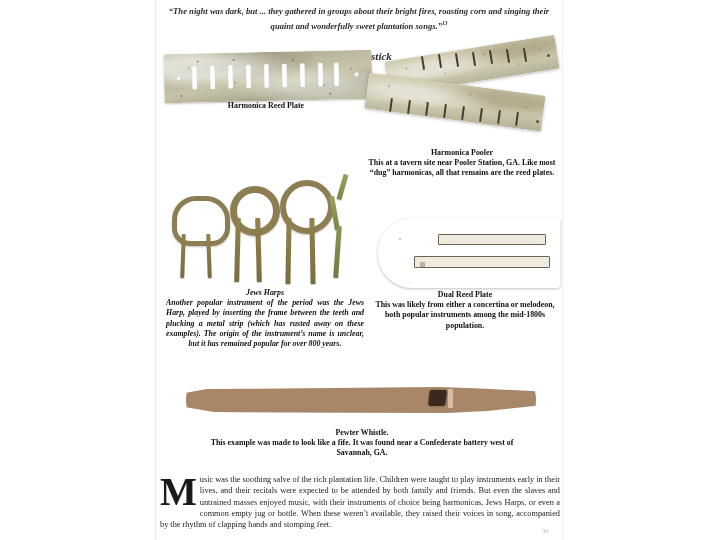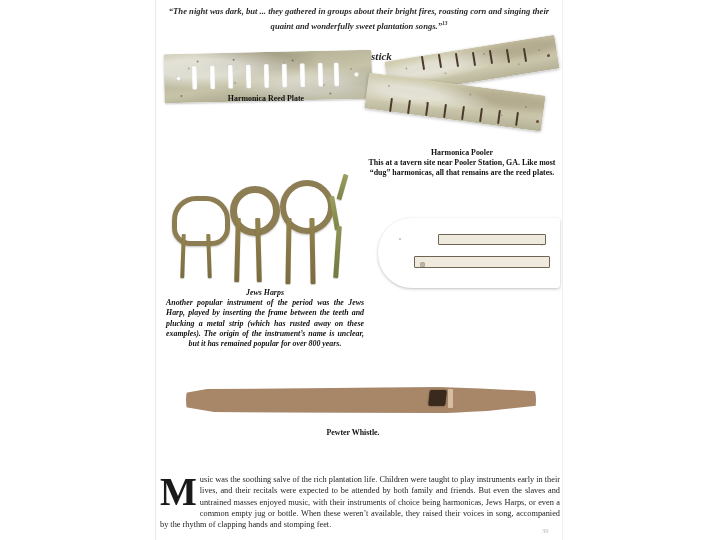--- a/index.html
+++ b/index.html
@@ -287,21 +287,21 @@
       <div class="slot" style="left:154px;"></div>
       <div class="slot" style="left:170px;"></div>
       <div class="rivet" style="left:190px; top:22px;"></div>
       <div class="speck" style="left:33px; top:7px;"></div>
       <div class="speck" style="left:69px; top:6px;"></div>
       <div class="speck" style="left:128px;top:8px;"></div>
       <div class="speck" style="left:165px;top:42px;"></div>
       <div class="speck" style="left:16px; top:41px;"></div>
     </div>
 
-    <div class="caption" style="left:10px; top:94px; width:200px;text-align:center;">
+    <div class="caption" style="left:10px; top:101px; width:200px;text-align:center;">
       <span class="ttl">Harmonica Reed Plate</span>
     </div>
 
     <div class="figure" id="fig-remains">
       <div class="bar top metal-b">
         <div class="speckles"></div>
       </div>
       <div class="bar bottom metal-b">
         <div class="speckles"></div>
       </div>
@@ -363,30 +363,33 @@
 
     <div class="figure" id="fig-dual">
       <div class="body metal-c"></div>
       <div class="speckles"></div>
       <div class="longslot" style="left:60px; top:16px;  width:106px; height:9px;"></div>
       <div class="longslot" style="left:36px; top:38px;  width:134px; height:10px;"></div>
       <div class="tinyrivet" style="left:42px; top:44px;"></div>
     </div>
 
     <div class="caption" style="left:214px; top:290px; width:190px;">
+      <span class="ttl">Dual Reed Plate</span>
+      <span class="bodytext">This was likely from either a concertina or melodeon, both popular instruments among the mid-1800s population.</span>
     </div>
 
     <div class="figure" id="fig-whistle">
       <div class="tube"></div>
       <div class="mouthhole"></div>
       <div class="notch"></div>
     </div>
 
-    <div class="caption" style="left:43px; top:428px; width:308px;">
+    <div class="caption" style="left:52px; top:428px; width:308px;">
       <span class="ttl">Pewter Whistle.</span>
+      <span class="bodytext">This example was made to look like a fife. It was found near a Confederate battery west of Savannah, GA.</span>
     </div>
 
     <div class="bodyblock">
       <span class="dropcap">M</span><span>usic was the soothing salve of the rich plantation life. Children were taught to play instruments early in their lives, and their recitals were expected to be attended by both family and friends. But even the slaves and untrained masses enjoyed music, with their instruments of choice being harmonicas, Jews Harps, or even a common empty jug or bottle. When these weren’t available, they raised their voices in song, accompanied by the rhythm of clapping hands and stomping feet.</span>
     </div>
 
     <div class="page-number">39</div>
 
   </div>
 </div>

